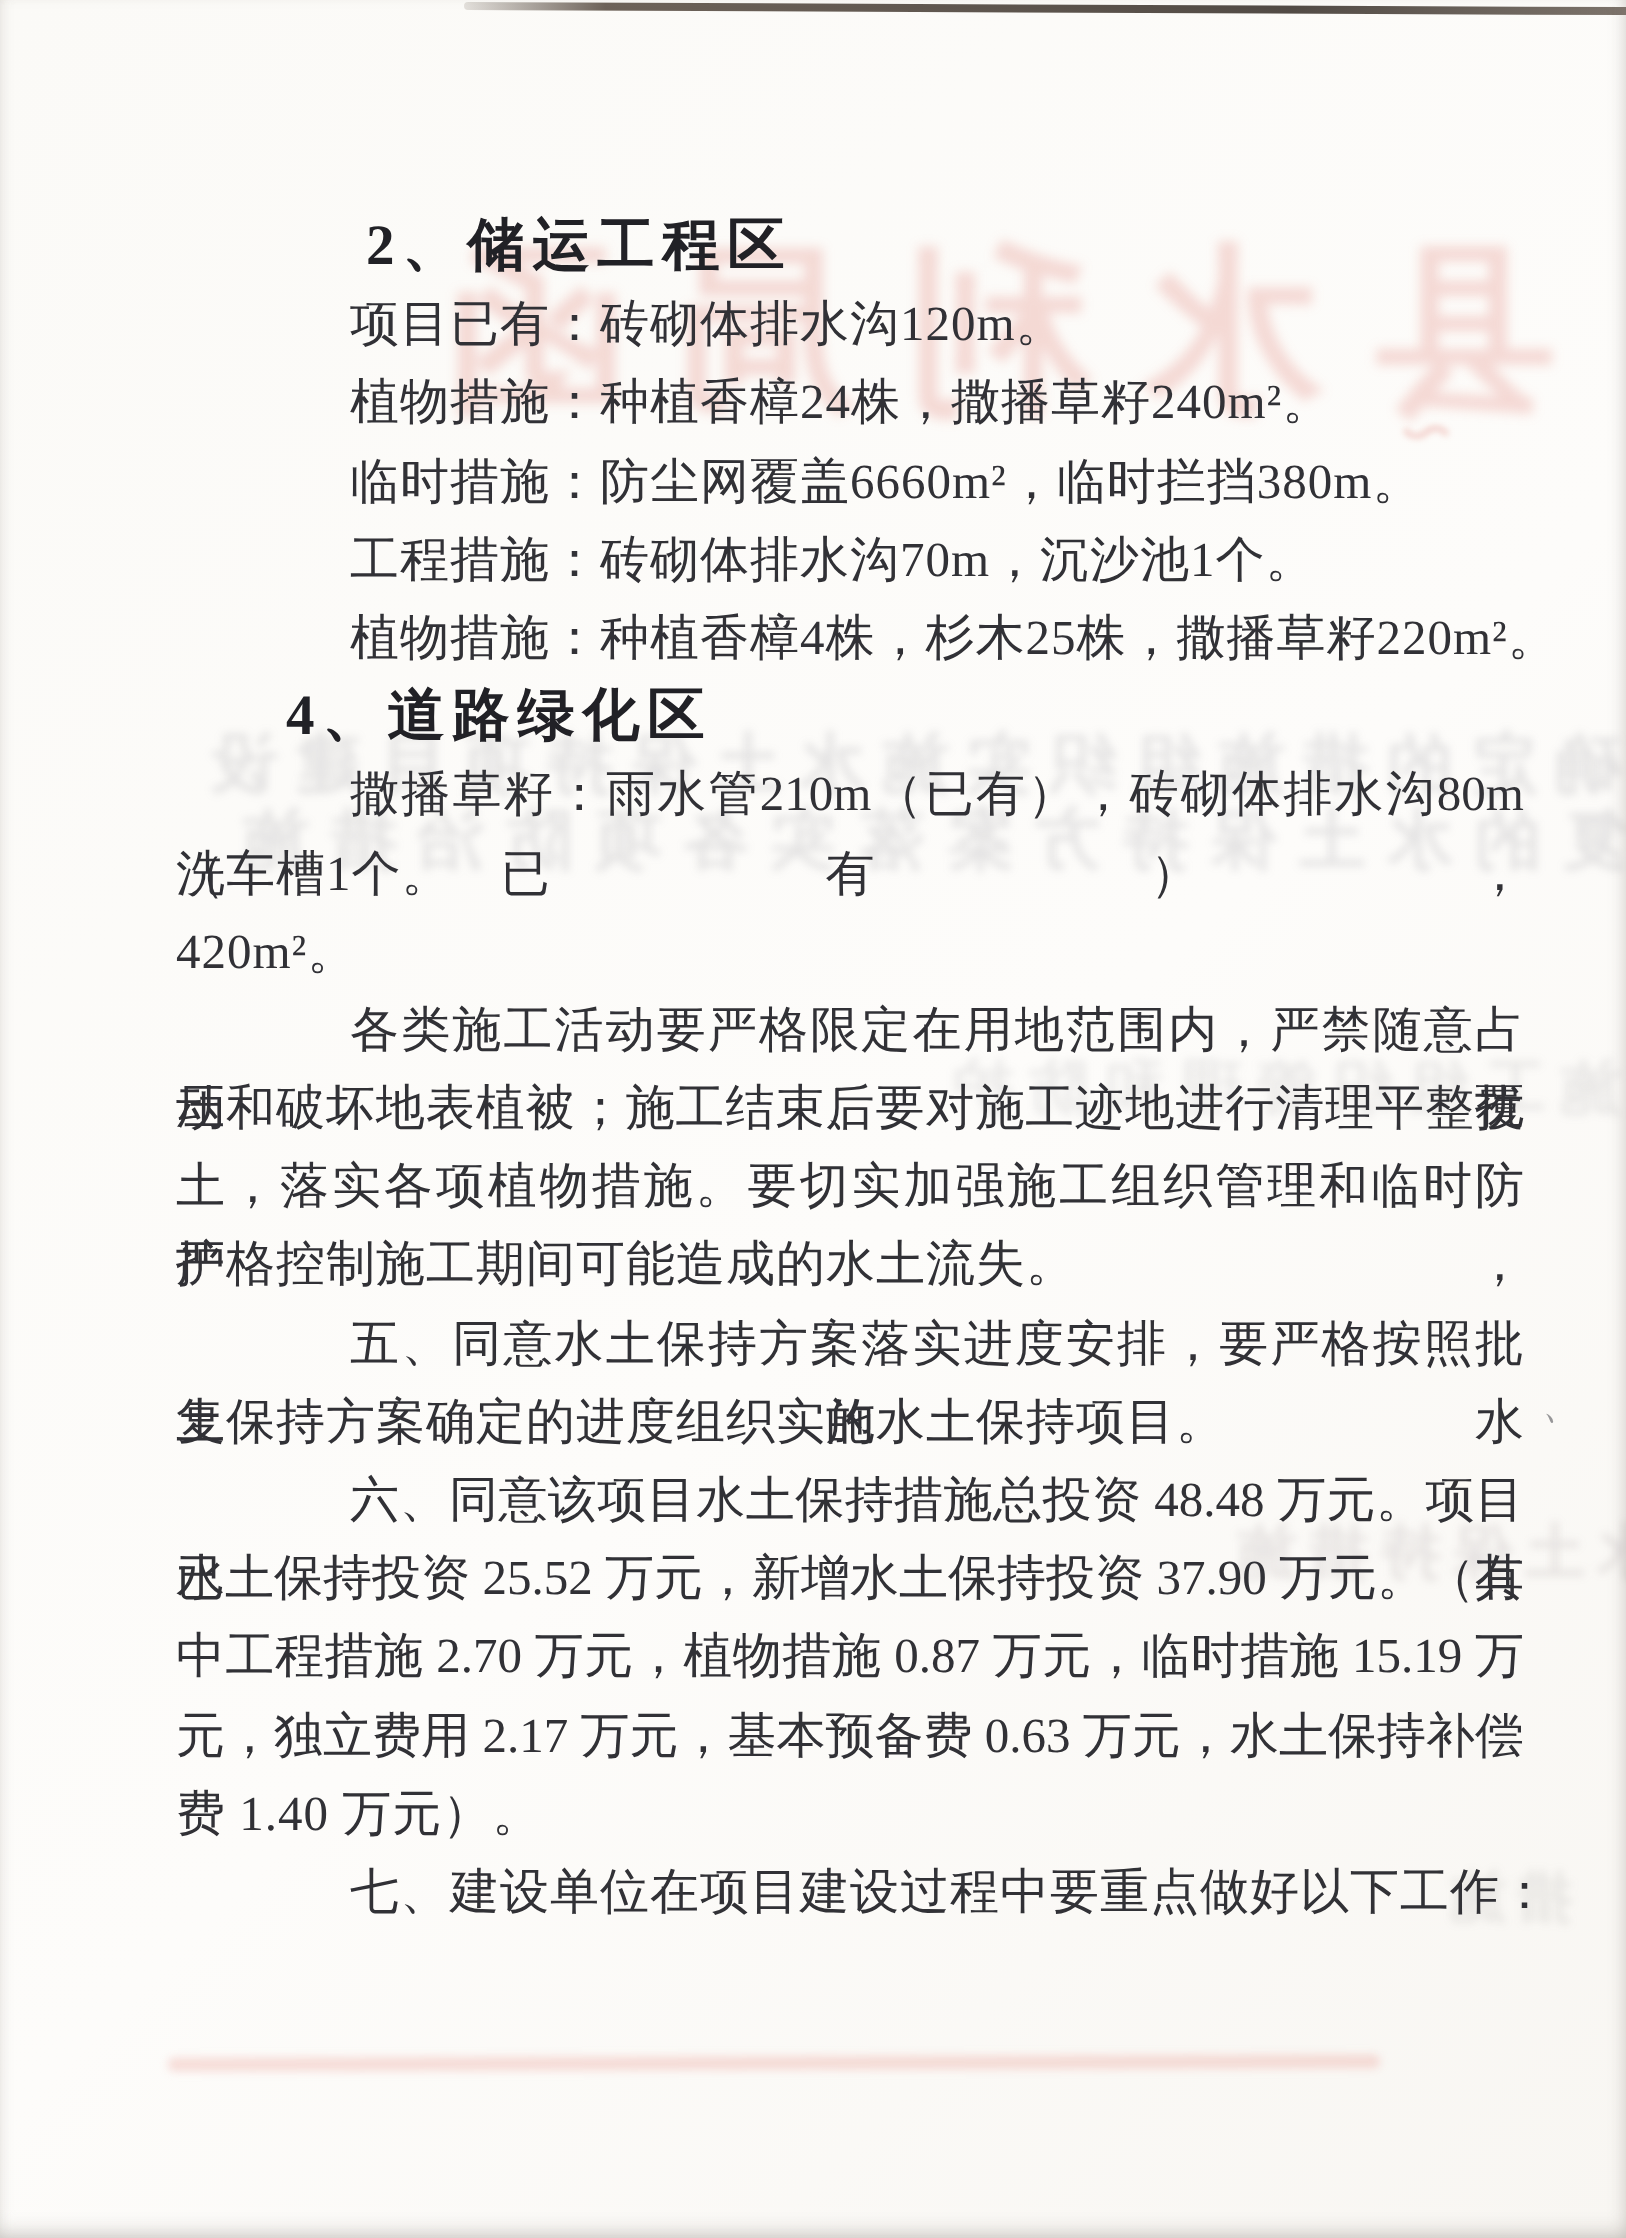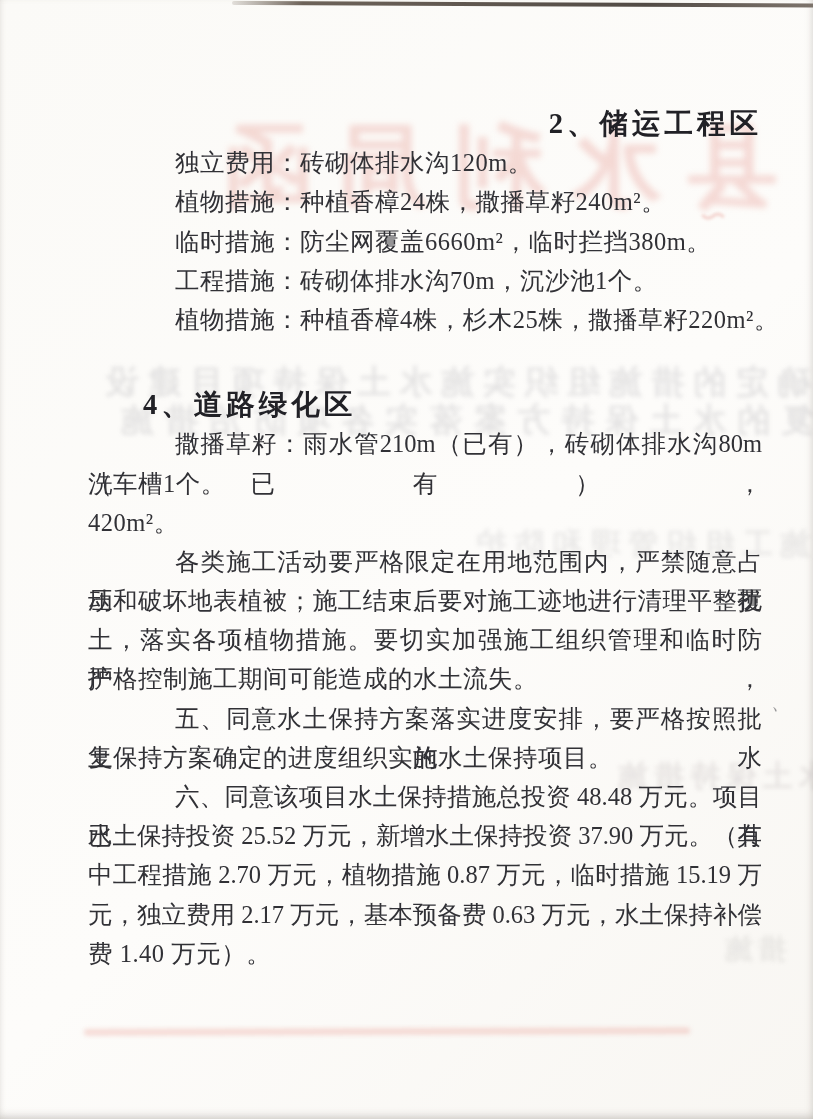--- a/index.html
+++ b/index.html
@@ -105,22 +105,22 @@
     letter-spacing: 0;
   }
   .line.indent { padding-left: 87px; }
   .line.fill.indent { padding-left: 0; text-indent: 87px; }
   .line.heading {
     font-weight: bold;
     color: #212126;
     font-size: 28.5px;
     letter-spacing: 4px;
   }
-  .line.h-a { padding-left: 95px; text-align: right; }
-  .line.h-b { padding-left: 55px; margin-top: 46px; }
+  .line.h-a { padding-left: 95px; }
+  .line.h-b { padding-left: 55px; }
 </style>
 </head>
 <body>
 
 <div class="page">
 
   <div class="scan-edge"></div>
 
   <div class="bleed-header">县水利局函</div>
 
@@ -131,35 +131,36 @@
   <div class="ghost g3">加强施工组织管理和防护</div>
   <div class="ghost g4">水土保持措施</div>
   <div class="ghost g5">措施</div>
 
   <div class="tiny-mark">、</div>
 
   <div class="pink-streak"></div>
 
   <div class="doc-lines">
       <div class="line heading h-a">2、储运工程区</div>
-      <div class="line body indent">独立费用：砖砌体排水沟120m。</div>
+      <div class="line body indent">项目已有：砖砌体排水沟120m。</div>
       <div class="line body indent">植物措施：种植香樟24株，撒播草籽240m²。</div>
       <div class="line body indent">临时措施：防尘网覆盖6660m²，临时拦挡380m。</div>
       <div class="line body indent">工程措施：砖砌体排水沟70m，沉沙池1个。</div>
       <div class="line body indent">植物措施：种植香樟4株，杉木25株，撒播草籽220m²。</div>
       <div class="line heading h-b">4、道路绿化区</div>
       <div class="line body indent fill">撒播草籽：雨水管210m（已有），砖砌体排水沟80m（已有），</div>
       <div class="line body">洗车槽1个。</div>
       <div class="line body">420m²。</div>
       <div class="line body indent fill">各类施工活动要严格限定在用地范围内，严禁随意占压、扰</div>
       <div class="line body fill">动和破坏地表植被；施工结束后要对施工迹地进行清理平整覆</div>
       <div class="line body fill">土，落实各项植物措施。要切实加强施工组织管理和临时防护，</div>
       <div class="line body">严格控制施工期间可能造成的水土流失。</div>
       <div class="line body indent fill">五、同意水土保持方案落实进度安排，要严格按照批复的水</div>
       <div class="line body">土保持方案确定的进度组织实施水土保持项目。</div>
       <div class="line body indent fill">六、同意该项目水土保持措施总投资 48.48 万元。项目已有</div>
       <div class="line body fill">水土保持投资 25.52 万元，新增水土保持投资 37.90 万元。（其</div>
       <div class="line body fill">中工程措施 2.70 万元，植物措施 0.87 万元，临时措施 15.19 万</div>
       <div class="line body fill">元，独立费用 2.17 万元，基本预备费 0.63 万元，水土保持补偿</div>
       <div class="line body">费 1.40 万元）。</div>
+      <div class="line body indent">七、建设单位在项目建设过程中要重点做好以下工作：</div>
     </div>
 
 </div>
 
 </body></html>

